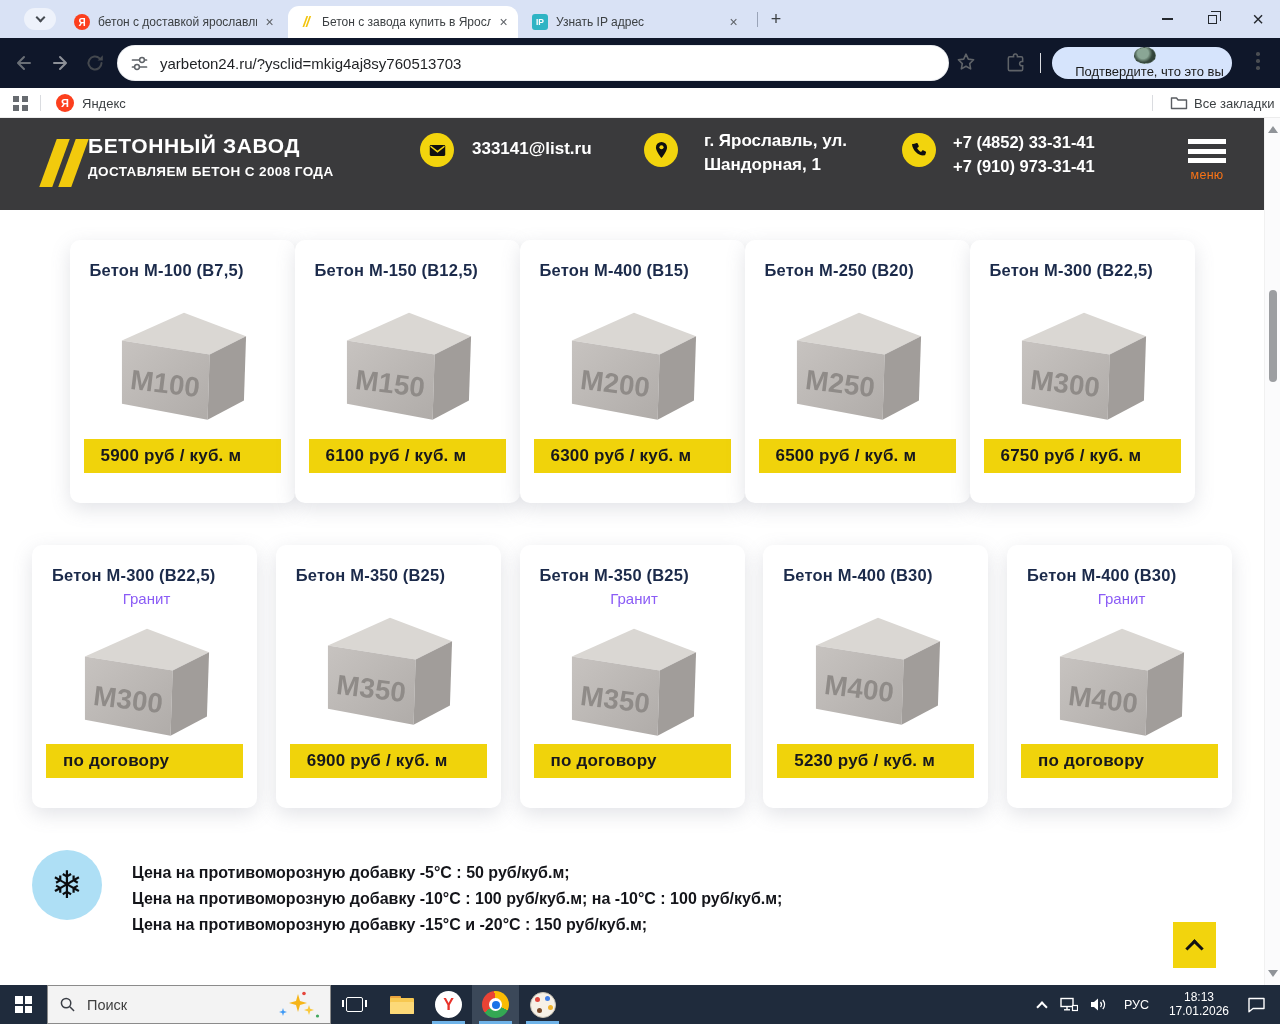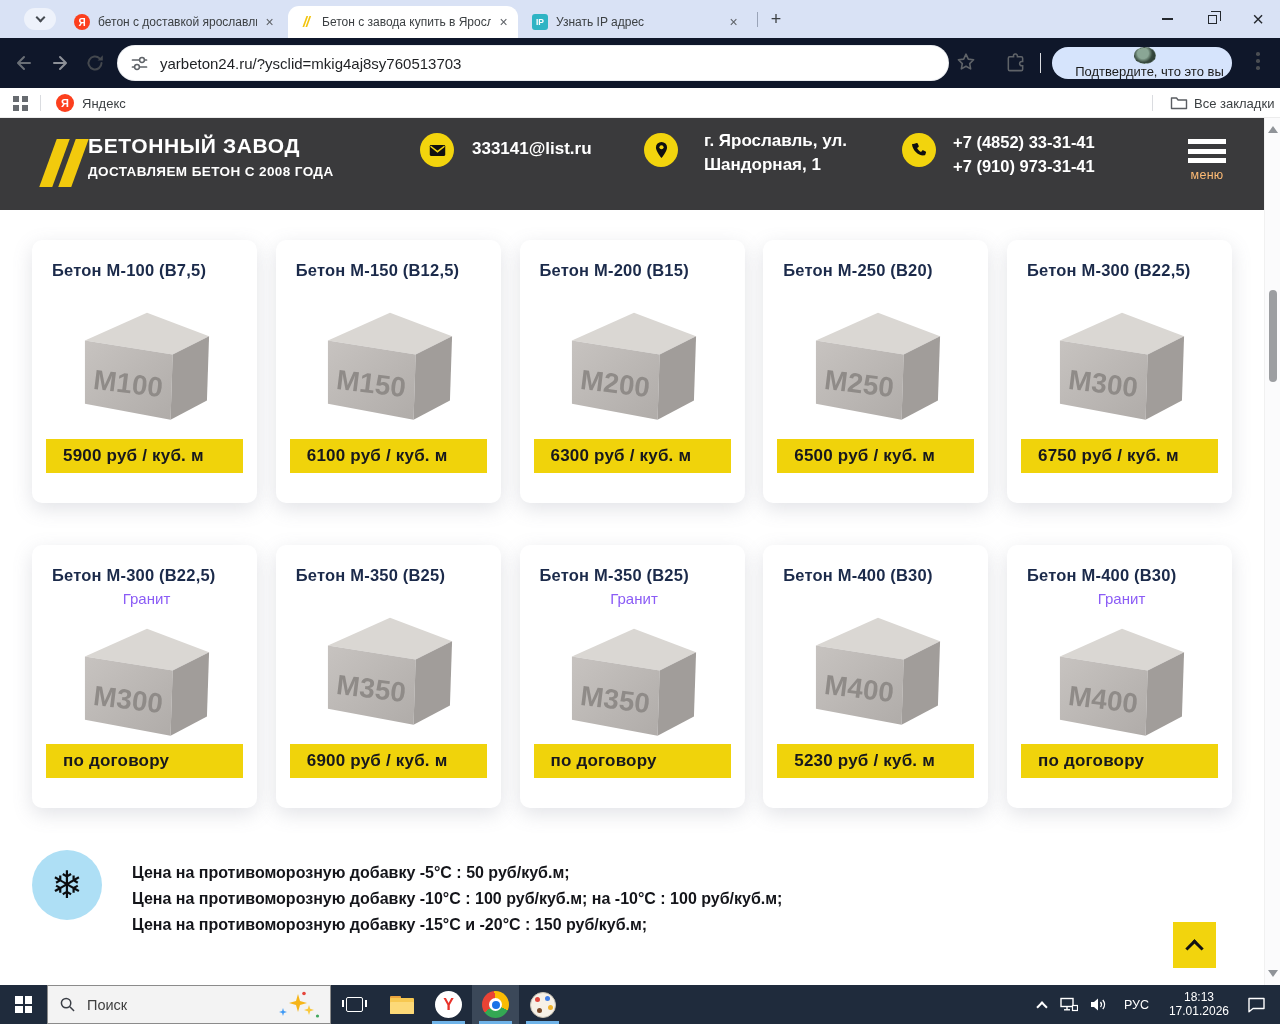--- a/index.html
+++ b/index.html
@@ -59,26 +59,26 @@
   .ls-1 { left:48px; } .ls-2 { left:67px; }
   .brand-title { position:absolute; left:88px; top:16px; font-size:21px; font-weight:800; color:#fff; letter-spacing:.6px; }
   .brand-sub   { position:absolute; left:88px; top:46px; font-size:13.5px; font-weight:700; color:#fff; letter-spacing:.4px; }
   .hicon { position:absolute; width:34px; height:34px; border-radius:50%; background:#f2d40d; display:flex; align-items:center; justify-content:center; }
   .h-email-ic { left:420px; top:15px; } .h-loc-ic { left:644px; top:15px; } .h-phone-ic { left:902px; top:15px; }
   .h-email { position:absolute; left:472px; top:21px; font-size:17px; font-weight:700; color:#fff; }
   .h-addr  { position:absolute; left:704px; top:11px; font-size:17px; font-weight:700; color:#fff; line-height:24px; }
   .h-phones{ position:absolute; left:953px; top:12px; font-size:16.5px; font-weight:700; color:#fff; line-height:24px; }
   .menu-btn { position:absolute; left:1188px; top:21px; width:38px; text-align:center; }
   .menu-btn i { display:block; width:38px; height:5px; background:#fff; margin-bottom:4.5px; }
-  .menu-label { font-size:12.5px; color:#fdba74; letter-spacing:.3px; margin-top:5px; }
+  .menu-label { font-size:12.5px; color:#f97316; letter-spacing:.3px; margin-top:5px; }
 
   
   .content { position:absolute; top:210px; left:0; width:1264px; height:775px; background:#fff; }
   .cards-row { position:absolute; left:32px; width:1200px; height:263px; display:flex; justify-content:space-between; }
-  .row-1 { top:30px; } .row-2 { top:335px; }
+  .row-1 { top:30px;justify-content:center; } .row-2 { top:335px; }
   .card { width:225px; height:263px; background:#fff; border-radius:10px; box-shadow:0 6px 20px rgba(110,116,135,.20); position:relative; padding:20px 16px 0 20px; display:flex; flex-direction:column; }
   .card-title { font-size:16.5px; font-weight:700; color:#1b2a4a; letter-spacing:.2px; line-height:20px; }
   .card-subtitle { font-size:15px; color:#8b5cf6; margin-top:5px;text-align:center; }
   .cube-wrap { flex:1; display:flex; align-items:center; justify-content:center; padding-bottom:58px; }
   .price-tag { position:absolute; left:14px; right:14px; bottom:30px; height:34px; background:#f0d30b; font-size:17px; font-weight:700; color:#17181d; line-height:34px; padding-left:17px; letter-spacing:.2px; white-space:nowrap; overflow:hidden; }
 
   .notes { position:absolute; left:32px; top:640px; display:flex; }
   .note-icon { width:70px; height:70px; border-radius:50%; background:#aedff5; display:flex; align-items:center; justify-content:center; font-size:38px; color:#0b0c0e; }
   .note-lines { margin-left:30px; padding-top:10px; }
   .note-line { font-size:16px; font-weight:700; color:#14151a; line-height:26px; }
@@ -300,21 +300,21 @@
               </defs>
               <polygon points="8,36 66,10 124,32 90,49" fill="#dad7d3"></polygon>
               <polygon points="8,36 90,49 88,110 8,95" fill="url(#cg1)"></polygon>
               <polygon points="90,49 124,32 122,92 88,110" fill="#a19d9a"></polygon>
               <text x="48" y="85" transform="rotate(7 48 80)" text-anchor="middle" font-family="Liberation Sans, sans-serif" font-size="26" font-weight="bold" fill="#8f8b88">М150</text>
             </svg>
           </div>
           <div class="price-tag">6100 руб / куб. м</div>
         </div>
         <div class="card">
-          <div class="card-title">Бетон М-200 (В15)</div>
+          <div class="card-title">Бетон М-400 (В15)</div>
           <div class="cube-wrap">
             <svg width="148" height="122" viewBox="0 0 132 114">
               <defs>
                 <linearGradient id="cg2" x1="0" y1="0" x2="1" y2="1">
                   <stop offset="0" stop-color="#c7c3c0"></stop>
                   <stop offset="1" stop-color="#b0aca9"></stop>
                 </linearGradient>
               </defs>
               <polygon points="8,36 66,10 124,32 90,49" fill="#dad7d3"></polygon>
               <polygon points="8,36 90,49 88,110 8,95" fill="url(#cg2)"></polygon>

